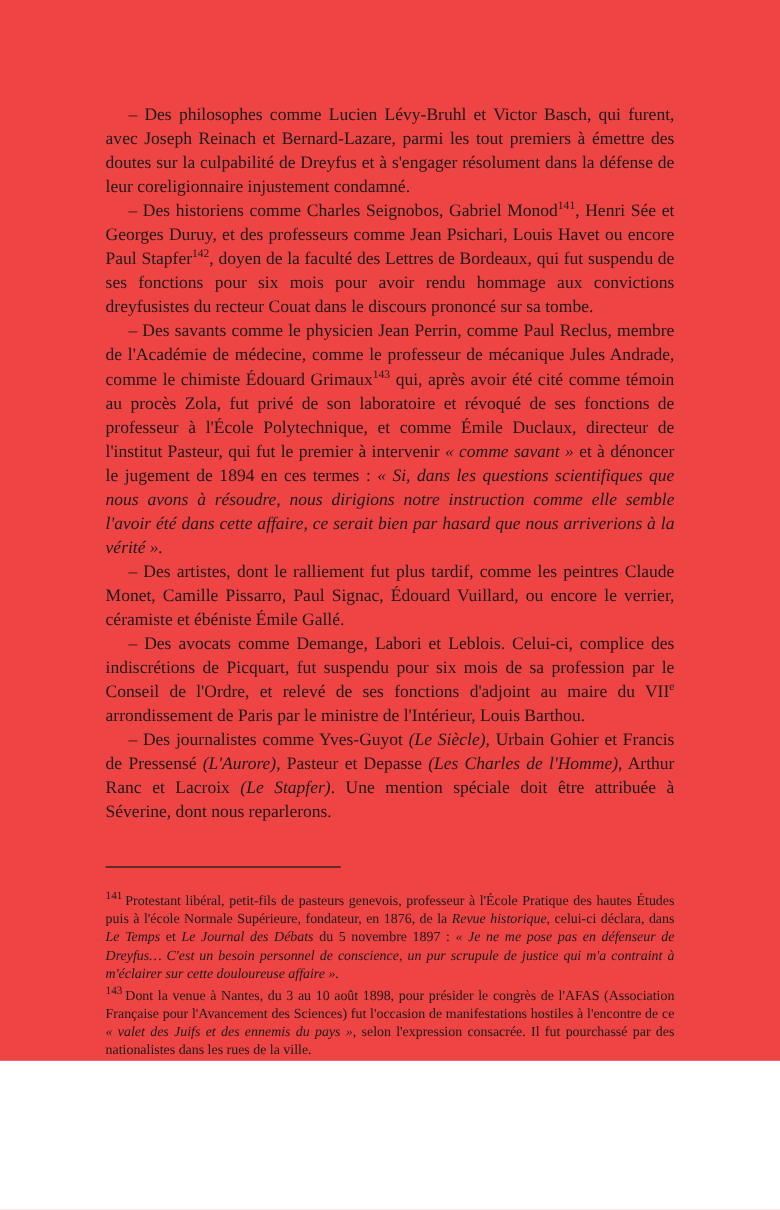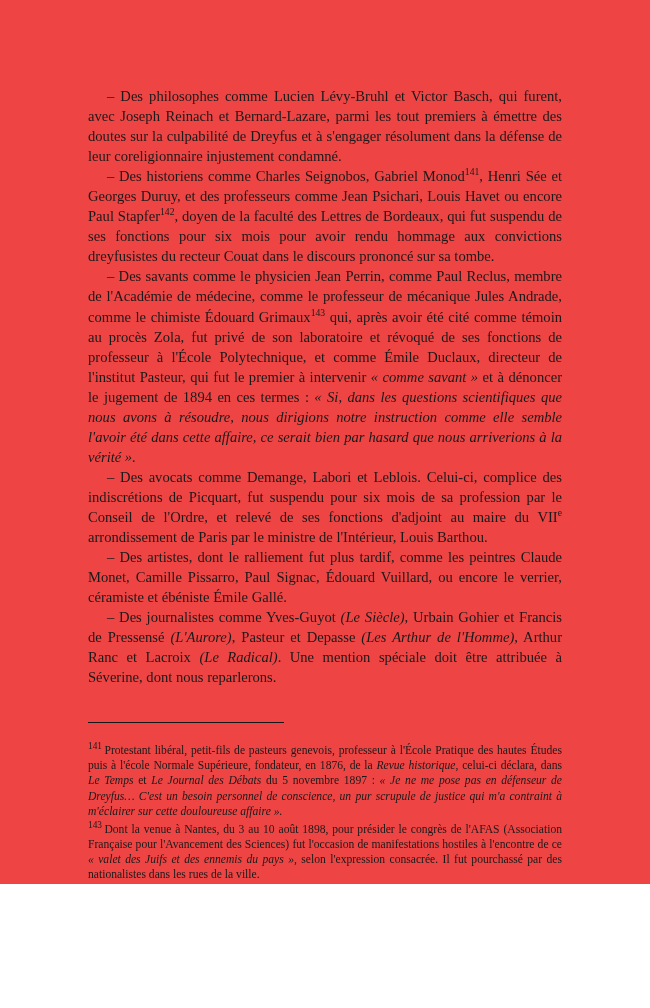--- a/index.html
+++ b/index.html
@@ -96,23 +96,23 @@
 </style>
 </head>
 <body>
 
 <div class="page">
 
   <div class="textblock" id="body-block">
       <p class="body-par"><span>– Des philosophes comme Lucien Lévy-Bruhl et Victor Basch, qui furent, avec Joseph Reinach et Bernard-Lazare, parmi les tout premiers à émettre des doutes sur la culpabilité de Dreyfus et à s'engager résolument dans la défense de leur coreligionnaire injustement condamné.</span></p>
       <p class="body-par"><span>– Des historiens comme Charles Seignobos, Gabriel Monod</span><sup class="fn">141</sup><span>, Henri Sée et Georges Duruy, et des professeurs comme Jean Psichari, Louis Havet ou encore Paul Stapfer</span><sup class="fn">142</sup><span>, doyen de la faculté des Lettres de Bordeaux, qui fut suspendu de ses fonctions pour six mois pour avoir rendu hommage aux convictions dreyfusistes du recteur Couat dans le discours prononcé sur sa tombe.</span></p>
       <p class="body-par"><span>– Des savants comme le physicien Jean Perrin, comme Paul Reclus, membre de l'Académie de médecine, comme le professeur de mécanique Jules Andrade, comme le chimiste Édouard Grimaux</span><sup class="fn">143</sup><span> qui, après avoir été cité comme témoin au procès Zola, fut privé de son laboratoire et révoqué de ses fonctions de professeur à l'École Polytechnique, et comme Émile Duclaux, directeur de l'institut Pasteur, qui fut le premier à intervenir </span><i>« comme savant »</i><span> et à dénoncer le jugement de 1894 en ces termes : </span><i>« Si, dans les questions scientifiques que nous avons à résoudre, nous dirigions notre instruction comme elle semble l'avoir été dans cette affaire, ce serait bien par hasard que nous arriverions à la vérité ».</i></p>
+      <p class="body-par"><span>– Des artistes, dont le ralliement fut plus tardif, comme les peintres Claude Monet, Camille Pissarro, Paul Signac, Édouard Vuillard, ou encore le verrier, céramiste et ébéniste Émile Gallé.</span></p>
       <p class="body-par"><span>– Des avocats comme Demange, Labori et Leblois. Celui-ci, complice des indiscrétions de Picquart, fut suspendu pour six mois de sa profession par le Conseil de l'Ordre, et relevé de ses fonctions d'adjoint au maire du VII</span><sup class="ord">e</sup><span> arrondissement de Paris par le ministre de l'Intérieur, Louis Barthou.</span></p>
-      <p class="body-par"><span>– Des artistes, dont le ralliement fut plus tardif, comme les peintres Claude Monet, Camille Pissarro, Paul Signac, Édouard Vuillard, ou encore le verrier, céramiste et ébéniste Émile Gallé.</span></p>
-      <p class="body-par"><span>– Des journalistes comme Yves-Guyot </span><i>(Le Siècle)</i><span>, Urbain Gohier et Francis de Pressensé </span><i>(L'Aurore)</i><span>, Pasteur et Depasse </span><i>(Les Arthur de l'Homme)</i><span>, Arthur Ranc et Lacroix </span><i>(Le Radical)</i><span>. Une mention spéciale doit être attribuée à Séverine, dont nous reparlerons.</span></p>
+      <p class="body-par"><span>– Des journalistes comme Yves-Guyot </span><i>(Le Siècle)</i><span>, Urbain Gohier et Francis de Pressensé </span><i>(L'Aurore)</i><span>, Pasteur et Depasse </span><i>(Les Charles de l'Homme)</i><span>, Arthur Ranc et Lacroix </span><i>(Le Stapfer)</i><span>. Une mention spéciale doit être attribuée à Séverine, dont nous reparlerons.</span></p>
     </div>
 
   <div class="fn-rule"></div>
 
   <div class="footnotes" id="footnotes-block">
       <p class="footnote"><span class="fnum">141</span><span>Protestant libéral, petit-fils de pasteurs genevois, professeur à l'École Pratique des hautes Études puis à l'école Normale Supérieure, fondateur, en 1876, de la </span><i>Revue historique</i><span>, celui-ci déclara, dans </span><i>Le Temps</i><span> et </span><i>Le Journal des Débats</i><span> du 5 novembre 1897 : </span><i>« Je ne me pose pas en défenseur de Dreyfus… C'est un besoin personnel de conscience, un pur scrupule de justice qui m'a contraint à m'éclairer sur cette douloureuse affaire ».</i></p>
       <p class="footnote"><span class="fnum">143</span><span>Dont la venue à Nantes, du 3 au 10 août 1898, pour présider le congrès de l'AFAS (Association Française pour l'Avancement des Sciences) fut l'occasion de manifestations hostiles à l'encontre de ce </span><i>« valet des Juifs et des ennemis du pays »</i><span>, selon l'expression consacrée. Il fut pourchassé par des nationalistes dans les rues de la ville.</span></p>
     </div>
 
   <div class="folio">115</div>

